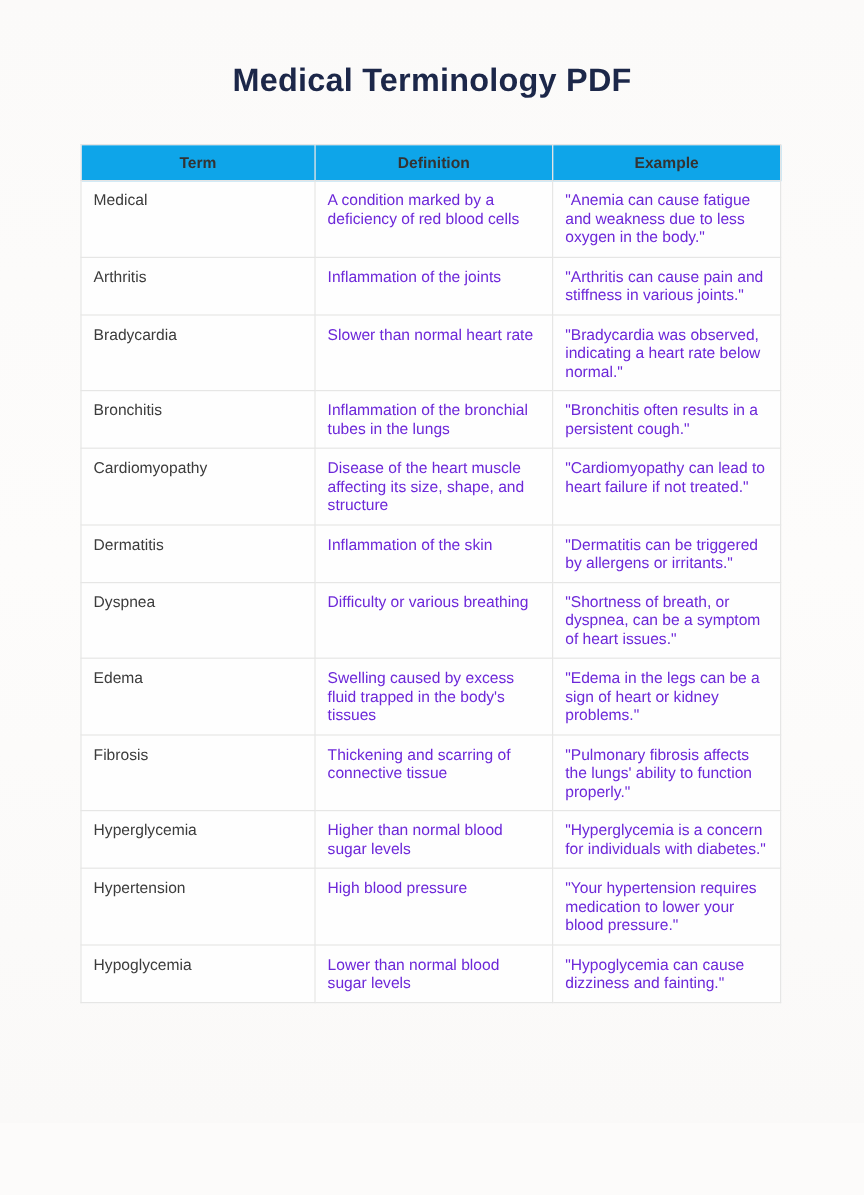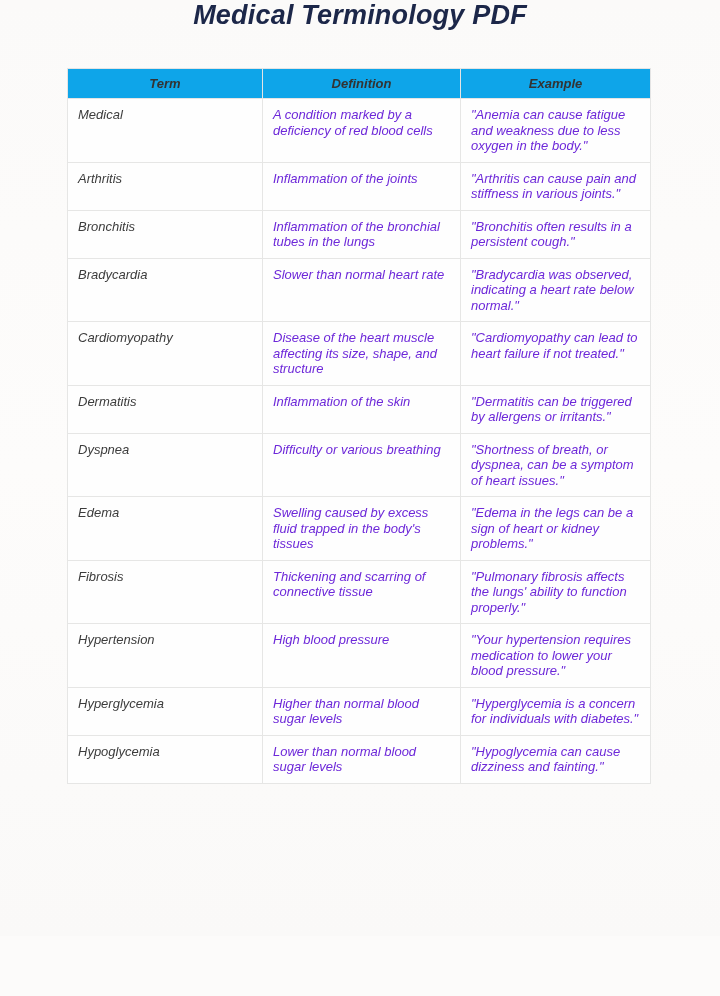--- a/index.html
+++ b/index.html
@@ -11,22 +11,22 @@
     height: 996px;
     overflow: hidden;
     background: #fcfbfa;
     font-family: "Liberation Sans", sans-serif;
     -webkit-font-smoothing: antialiased;
   }
   .page {
     width: 720px;
     height: 936px;
     box-sizing: border-box;
+    padding-top: 52px;
     background: linear-gradient(180deg, #fbfaf9 0%, #fdfcfb 50%, #faf9f8 100%);
-    font-style: italic;
   }
   .page-title {
     margin: 0 0 37px 0;
     text-align: center;
     font-size: 27px;
     font-weight: bold;
     letter-spacing: 0.2px;
     color: #1c2749;
   }
   table.term-table {
@@ -86,28 +86,28 @@
           <td class="term-cell">Medical</td>
           <td class="definition-cell">A condition marked by a deficiency of red blood cells</td>
           <td class="example-cell">"Anemia can cause fatigue and weakness due to less oxygen in the body."</td>
         </tr>
         <tr>
           <td class="term-cell">Arthritis</td>
           <td class="definition-cell">Inflammation of the joints</td>
           <td class="example-cell">"Arthritis can cause pain and stiffness in various joints."</td>
         </tr>
         <tr>
+          <td class="term-cell">Bradycardia</td>
+          <td class="definition-cell">Slower than normal heart rate</td>
+          <td class="example-cell">"Bradycardia was observed, indicating a heart rate below normal."</td>
+        </tr>
+        <tr>
           <td class="term-cell">Bronchitis</td>
           <td class="definition-cell">Inflammation of the bronchial tubes in the lungs</td>
           <td class="example-cell">"Bronchitis often results in a persistent cough."</td>
-        </tr>
-        <tr>
-          <td class="term-cell">Bradycardia</td>
-          <td class="definition-cell">Slower than normal heart rate</td>
-          <td class="example-cell">"Bradycardia was observed, indicating a heart rate below normal."</td>
         </tr>
         <tr>
           <td class="term-cell">Cardiomyopathy</td>
           <td class="definition-cell">Disease of the heart muscle affecting its size, shape, and structure</td>
           <td class="example-cell">"Cardiomyopathy can lead to heart failure if not treated."</td>
         </tr>
         <tr>
           <td class="term-cell">Dermatitis</td>
           <td class="definition-cell">Inflammation of the skin</td>
           <td class="example-cell">"Dermatitis can be triggered by allergens or irritants."</td>
@@ -121,28 +121,28 @@
           <td class="term-cell">Edema</td>
           <td class="definition-cell">Swelling caused by excess fluid trapped in the body's tissues</td>
           <td class="example-cell">"Edema in the legs can be a sign of heart or kidney problems."</td>
         </tr>
         <tr>
           <td class="term-cell">Fibrosis</td>
           <td class="definition-cell">Thickening and scarring of connective tissue</td>
           <td class="example-cell">"Pulmonary fibrosis affects the lungs' ability to function properly."</td>
         </tr>
         <tr>
+          <td class="term-cell">Hyperglycemia</td>
+          <td class="definition-cell">Higher than normal blood sugar levels</td>
+          <td class="example-cell">"Hyperglycemia is a concern for individuals with diabetes."</td>
+        </tr>
+        <tr>
           <td class="term-cell">Hypertension</td>
           <td class="definition-cell">High blood pressure</td>
           <td class="example-cell">"Your hypertension requires medication to lower your blood pressure."</td>
-        </tr>
-        <tr>
-          <td class="term-cell">Hyperglycemia</td>
-          <td class="definition-cell">Higher than normal blood sugar levels</td>
-          <td class="example-cell">"Hyperglycemia is a concern for individuals with diabetes."</td>
         </tr>
         <tr>
           <td class="term-cell">Hypoglycemia</td>
           <td class="definition-cell">Lower than normal blood sugar levels</td>
           <td class="example-cell">"Hypoglycemia can cause dizziness and fainting."</td>
         </tr>
       </tbody>
   </table>
 </div>
 

